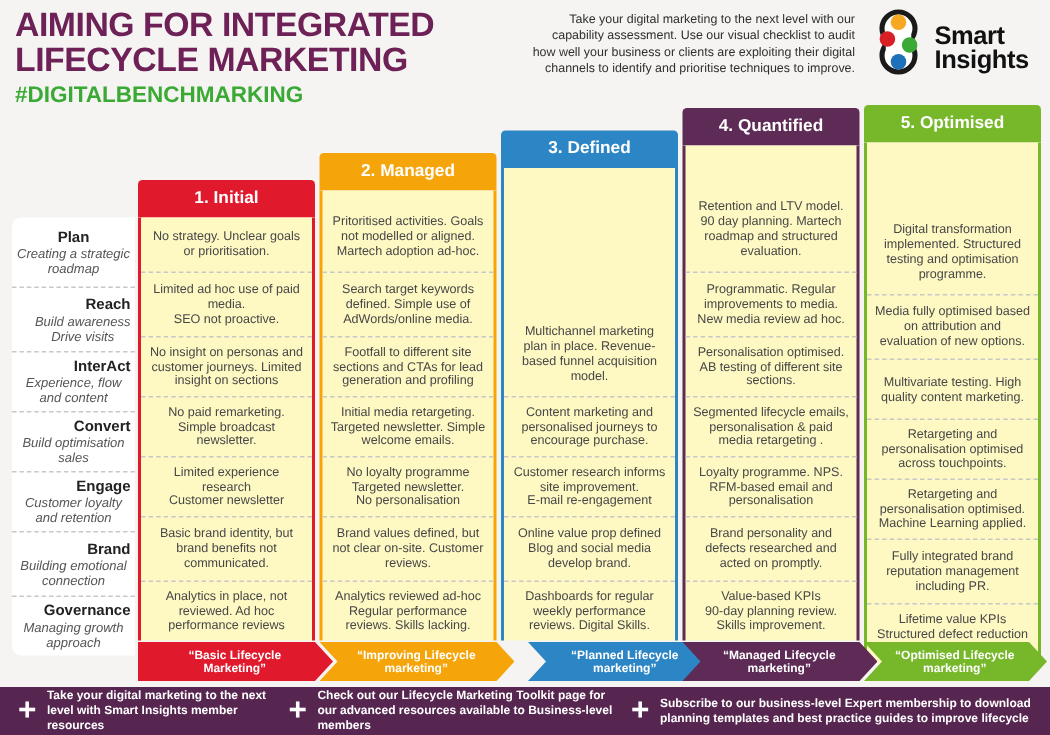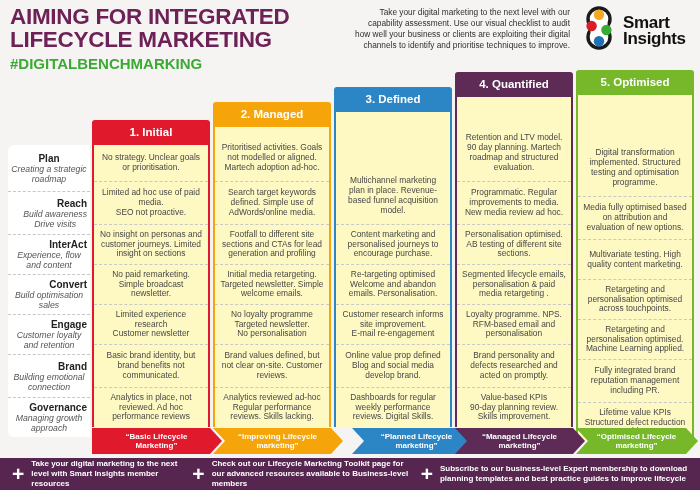--- a/index.html
+++ b/index.html
@@ -154,22 +154,20 @@
       <div class="cell r7">Analytics reviewed ad-hoc
 Regular performance reviews. Skills lacking.</div>
     </div>
   </div>
 
   <div class="col c2">
     <div class="hdr" style="background: rgb(44, 134, 197);">3. Defined</div>
     <div class="body" style="border-color: rgb(44, 134, 197);">
       <div class="cell r1">Multichannel marketing plan in place. Revenue-based funnel acquisition model.</div>
       <div class="cell r3">Content marketing and personalised journeys to encourage purchase.</div>
-      <div class="cell r4">Re-targeting optimised
-Welcome and abandon emails. Personalisation.</div>
       <div class="cell r5">Customer research informs site improvement.
 E-mail re-engagement</div>
       <div class="cell r6">Online value prop defined
 Blog and social media develop brand.</div>
       <div class="cell r7">Dashboards for regular weekly performance reviews. Digital Skills.</div>
     </div>
   </div>
 
   <div class="col c3">
     <div class="hdr" style="background: rgb(94, 43, 87);">4. Quantified</div>

